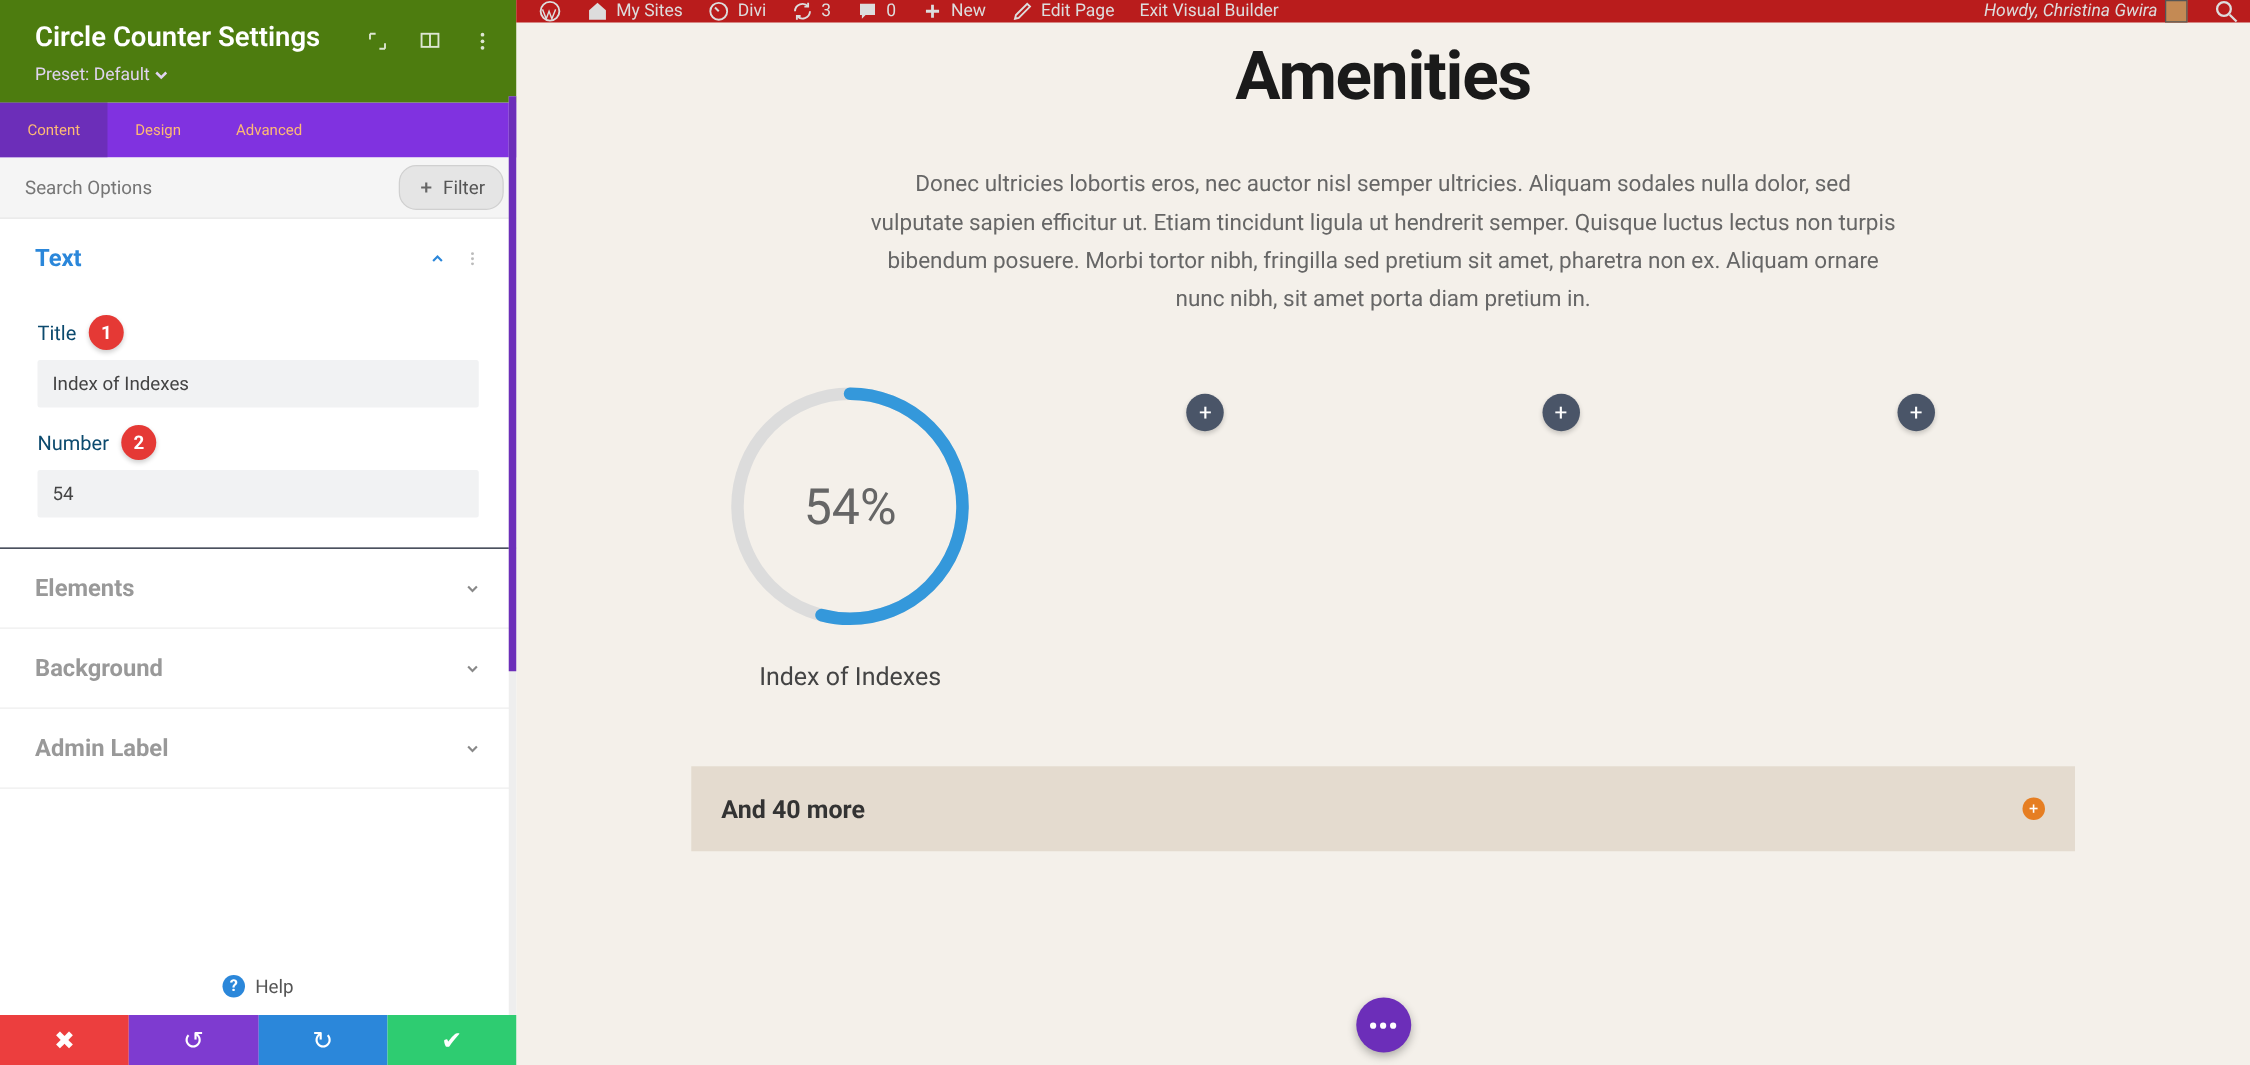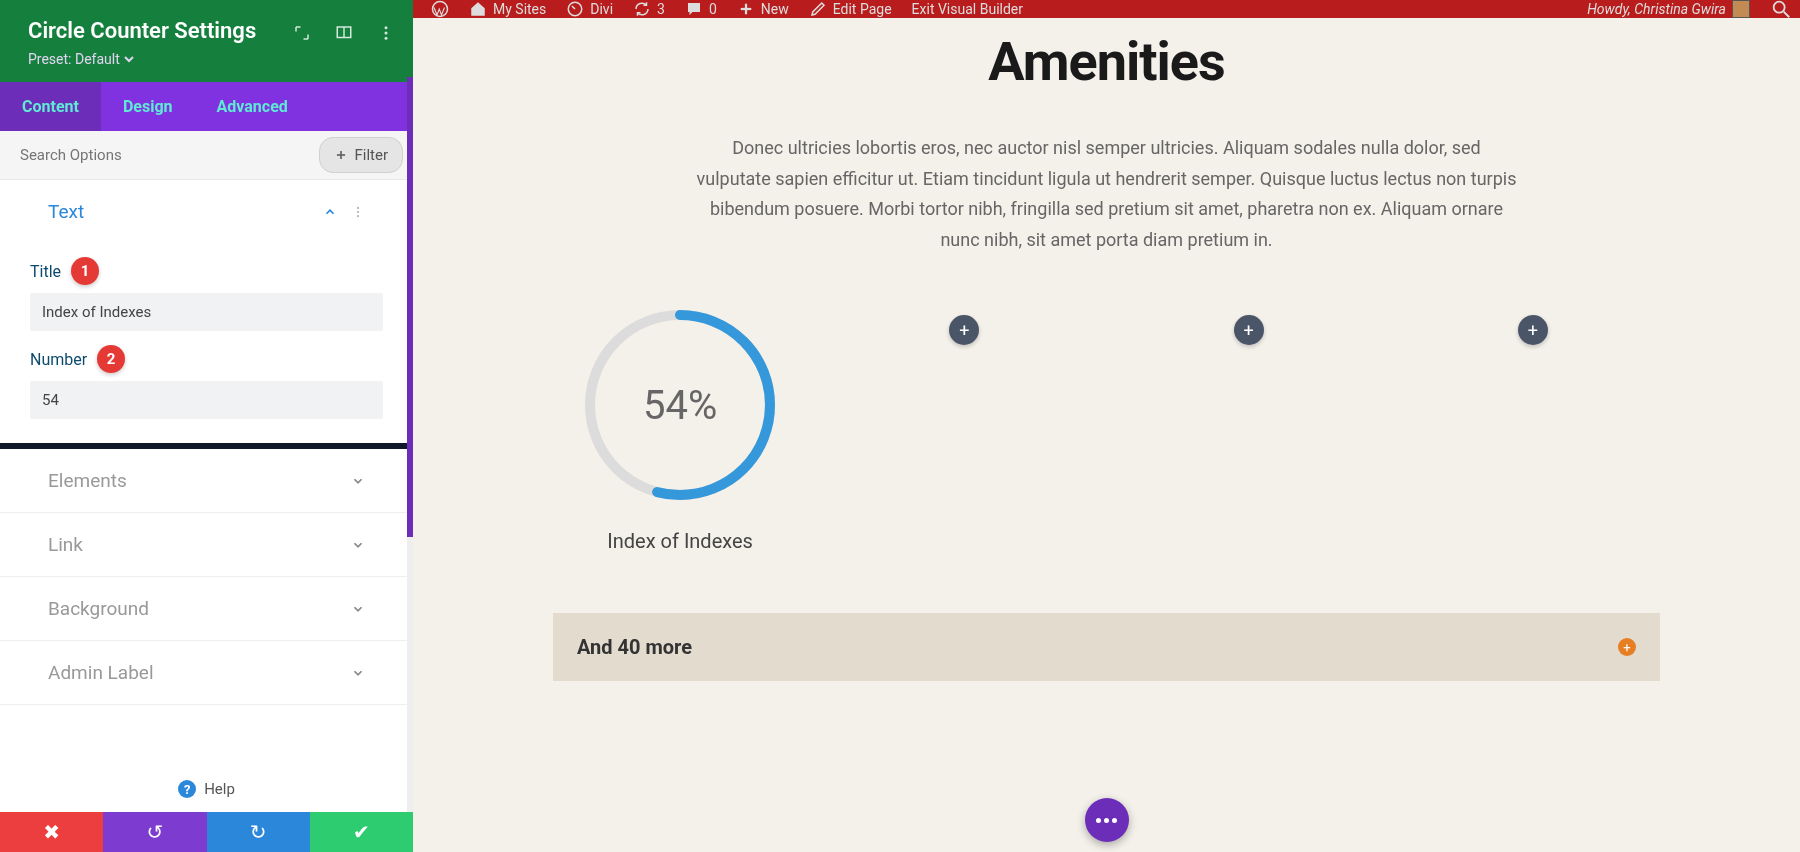--- a/index.html
+++ b/index.html
@@ -1,35 +1,35 @@
 <!DOCTYPE html>
 <html><head>
 <meta charset="utf-8">
 <style>
 * { margin: 0; padding: 0; box-sizing: border-box; font-family: -apple-system, BlinkMacSystemFont, "Segoe UI", Roboto, sans-serif; }
 body { width: 1800px; height: 852px; overflow: hidden; display: flex; background: #f4f0ea; }
 
 
 .sidebar { width: 413px; height: 852px; background: #ffffff; display: flex; flex-direction: column; position: relative; }
-.sidebar-header { background: #15803d; color: #fff; padding: 18px 28px 14px; position: relative; }
+.sidebar-header { background: #4d7c0f; color: #fff; padding: 18px 28px 14px; position: relative; }
 .sidebar-title { font-size: 22px; font-weight: 600; margin-bottom: 6px; }
 .sidebar-preset { font-size: 14px; color: #e0d4f0; display: inline-flex; align-items: center; gap: 4px; }
 .sidebar-header-icons { position: absolute; top: 24px; right: 18px; display: flex; gap: 24px; }
 .sidebar-header-icons svg, .sidebar-header-icons span { color: #fff; opacity: 0.9; cursor: pointer; }
 
 .sidebar-tabs { display: flex; background: #8032e0; }
-.sidebar-tab { padding: 15px 22px; color: #5eead4; font-size: 16px; font-weight: 700; cursor: pointer; }
+.sidebar-tab { padding: 15px 22px; color: #fdba74; font-size: 12px; font-weight: 400; cursor: pointer; }
 .sidebar-tab.active { background: #6c2eb9; }
 
 .search-row { display: flex; align-items: center; background: #f5f5f5; border-bottom: 1px solid #e8e8e8; }
 .search-input { flex: 1; border: none; background: transparent; padding: 14px 20px; font-size: 15px; color: #b91c1c; outline: none; }
 .filter-btn { display: flex; align-items: center; gap: 6px; background: #e5e5e5; border: 1px solid #d0d0d0; padding: 8px 14px; margin: 6px 10px 6px 0; border-radius: 14px; font-size: 15px; color: #555; cursor: pointer; }
 
 .panel-body { flex: 1; overflow-y: auto; }
-.section-head { display: flex; align-items: center; justify-content: space-between; padding: 20px 48px; cursor: pointer; }
+.section-head { display: flex; align-items: center; justify-content: space-between; padding: 20px 28px; cursor: pointer; font-weight: bold; }
 .section-title { font-size: 19px; color: #999; }
 .section-head.open .section-title { color: #2b87da; }
 .section-head-icons { display: flex; gap: 14px; align-items: center; color: #bbb; }
 .collapsed-section { border-bottom: 1px solid #eee; }
 
 .fields { padding: 0 30px 24px; }
 .field-row { margin-top: 14px; }
 .field-label-row { display: flex; align-items: center; gap: 10px; }
 .field-label { font-size: 16px; color: #0c4a6e; }
 .num-badge { width: 28px; height: 28px; border-radius: 50%; background: #e53935; color: #fff; display: flex; align-items: center; justify-content: center; font-weight: 700; font-size: 15px; box-shadow: 0 2px 4px rgba(0,0,0,.2); }
@@ -149,31 +149,23 @@
       </div>
       <div class="field-row">
         <div class="field-label-row">
           <span class="field-label">Number</span>
           <span class="num-badge">2</span>
         </div>
         <input class="text-input" value="54" style="">
       </div>
     </div>
 
-    <div class="collapsed-section" style="border-top:6px solid #0f172a">
+    <div class="collapsed-section" style="border-top:1px solid #0f172a">
       <div class="section-head">
         <div class="section-title">Elements</div>
-        <svg width="14" height="14" viewBox="0 0 24 24" fill="none" stroke="#888" stroke-width="3">
-            <path d="M6 9l6 6 6-6"></path>
-          </svg>
-      </div>
-    </div>
-    <div class="collapsed-section">
-      <div class="section-head">
-        <div class="section-title">Link</div>
         <svg width="14" height="14" viewBox="0 0 24 24" fill="none" stroke="#888" stroke-width="3">
             <path d="M6 9l6 6 6-6"></path>
           </svg>
       </div>
     </div>
     <div class="collapsed-section">
       <div class="section-head">
         <div class="section-title">Background</div>
         <svg width="14" height="14" viewBox="0 0 24 24" fill="none" stroke="#888" stroke-width="3">
             <path d="M6 9l6 6 6-6"></path>

